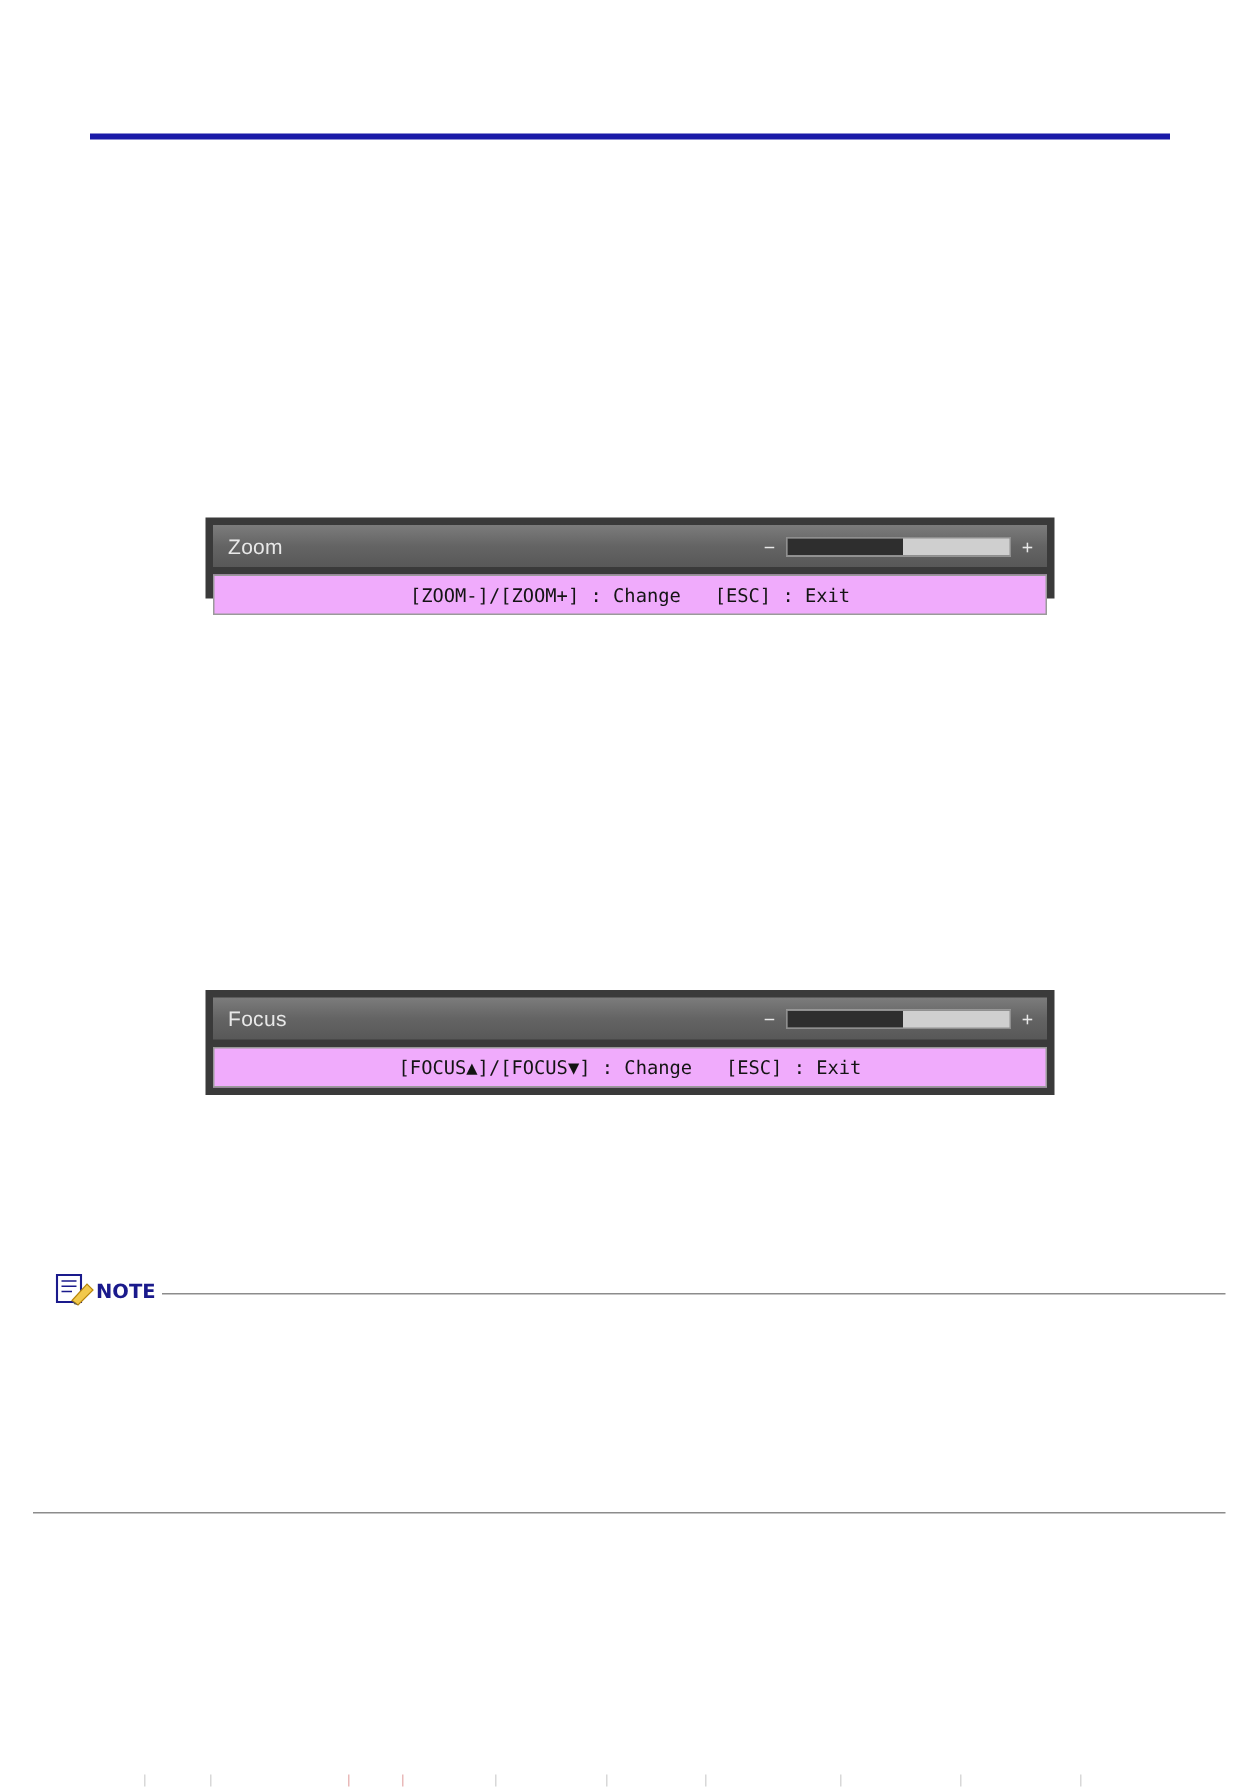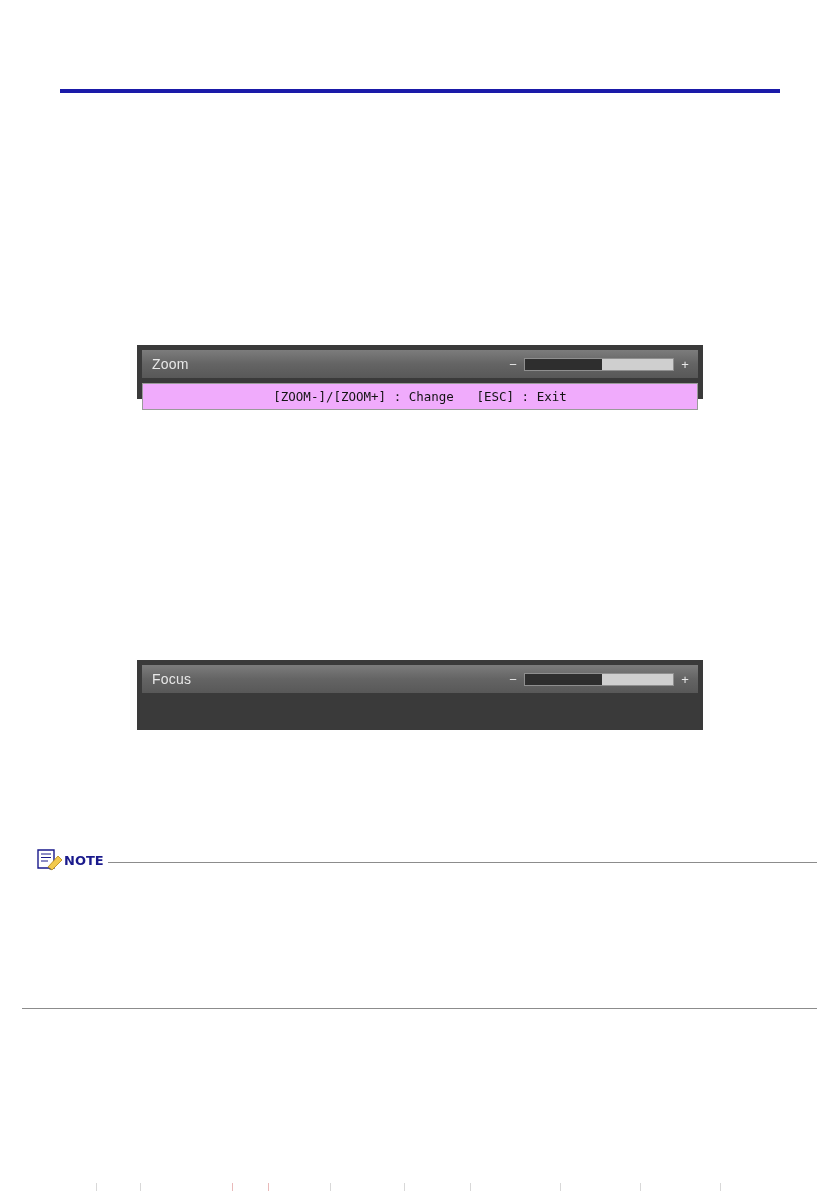--- a/index.html
+++ b/index.html
@@ -199,20 +199,23 @@
   <div class="osd osd-focus">
     <div class="osd-title-row">
       <span class="osd-title">Focus</span>
       <div class="slider-wrap">
         <span class="slider-sign">−</span>
         <div class="slider-track">
           <div class="slider-fill" style="width:52%"></div>
         </div>
         <span class="slider-sign">+</span>
       </div>
+    </div>
+    <div class="osd-help-row">
+      <span class="osd-help-text">[FOCUS▲]/[FOCUS▼] : Change   [ESC] : Exit</span>
     </div>
   </div>
 
   <div class="note-block">
     <div class="note-head">
       <div class="note-icon">
         <svg width="78" height="24" viewBox="0 0 78 24" xmlns="http://www.w3.org/2000/svg">
           <path d="M2 2 L18 2 L18 20 L2 20 Z" fill="#ffffff" stroke="#1a1a8c" stroke-width="1.4"></path>
           <line x1="5" y1="6" x2="15" y2="6" stroke="#1a1a8c" stroke-width="1"></line>
           <line x1="5" y1="9.5" x2="15" y2="9.5" stroke="#1a1a8c" stroke-width="1"></line>

